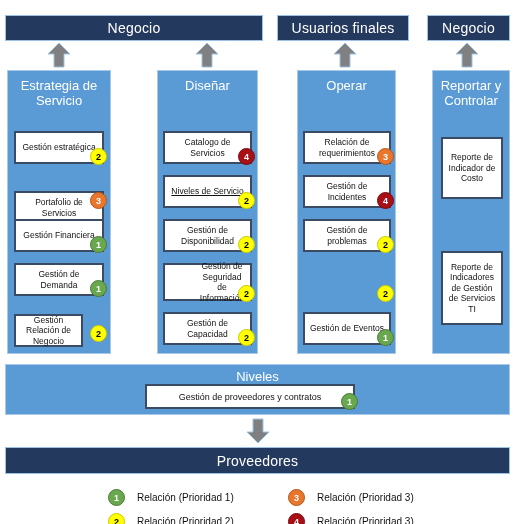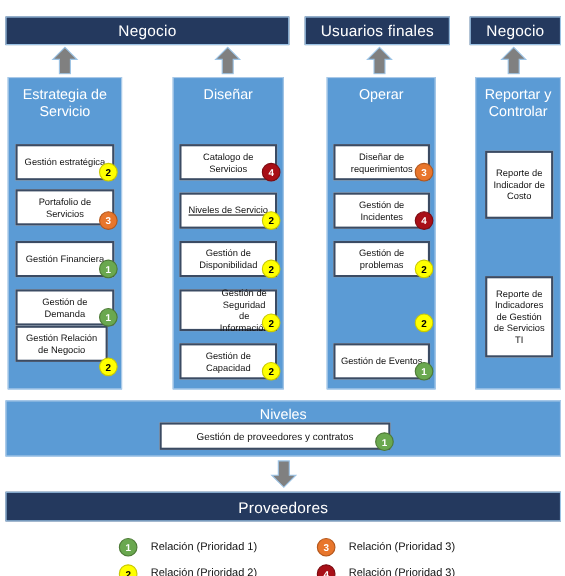--- a/index.html
+++ b/index.html
@@ -122,33 +122,33 @@
     <div class="uparrow" style="left: 454px; top: 30px;"><svg width="26" height="26" viewBox="0 0 26 26">
         <path d="M8,25 L8,12 L2,12 L13,1 L24,12 L18,12 L18,25 Z" fill="#808080" stroke="#9cc3e5" stroke-width="1"></path>
       </svg></div>
     <div class="column" style="left: 7px; top: 58px; width: 104px; height: 284px;">
       <div class="column-title">Estrategia de Servicio</div>
     </div>
     <div class="pbox" style="left: 14px; top: 119px; width: 90px; height: 33px;">
       <span>Gestión estratégica</span>
     </div>
     <div class="badge b2" style="left: 90px; top: 136px;">2</div>
-    <div class="pbox" style="left: 14px; top: 160px; width: 90px; height: 33px;">
+    <div class="pbox" style="left: 14px; top: 179px; width: 90px; height: 33px;">
       <span>Portafolio de Servicios</span>
     </div>
     <div class="badge b3" style="left: 90px; top: 180px;">3</div>
     <div class="pbox" style="left: 14px; top: 207px; width: 90px; height: 33px;">
       <span>Gestión Financiera</span>
     </div>
     <div class="badge b1" style="left: 90px; top: 224px;">1</div>
     <div class="pbox" style="left: 14px; top: 251px; width: 90px; height: 33px;">
       <span>Gestión de Demanda</span>
     </div>
     <div class="badge b1" style="left: 90px; top: 268px;">1</div>
-    <div class="pbox" style="left: 14px; top: 284px; width: 84px; height: 33px;">
+    <div class="pbox" style="left: 14px; top: 302px; width: 69px; height: 33px;">
       <span>Gestión Relación de Negocio</span>
     </div>
     <div class="badge b2" style="left: 90px; top: 313px;">2</div>
     <div class="column" style="left: 157px; top: 58px; width: 101px; height: 284px;">
       <div class="column-title">Diseñar</div>
     </div>
     <div class="pbox" style="left: 163px; top: 119px; width: 89px; height: 33px;">
       <span>Catalogo de Servicios</span>
     </div>
     <div class="badge b4" style="left: 238px; top: 136px;">4</div>
@@ -165,21 +165,21 @@
     </div>
     <div class="badge b2" style="left: 238px; top: 273px;">2</div>
     <div class="pbox" style="left: 163px; top: 300px; width: 89px; height: 33px;">
       <span>Gestión de Capacidad</span>
     </div>
     <div class="badge b2" style="left: 238px; top: 317px;">2</div>
     <div class="column" style="left: 297px; top: 58px; width: 99px; height: 284px;">
       <div class="column-title">Operar</div>
     </div>
     <div class="pbox" style="left: 303px; top: 119px; width: 88px; height: 33px;">
-      <span>Diseñar de requerimientos</span>
+      <span>Relación de requerimientos</span>
     </div>
     <div class="badge b3" style="left: 377px; top: 136px;">3</div>
     <div class="pbox" style="left: 303px; top: 163px; width: 88px; height: 33px;">
       <span>Gestión de Incidentes</span>
     </div>
     <div class="badge b4" style="left: 377px; top: 180px;">4</div>
     <div class="pbox" style="left: 303px; top: 207px; width: 88px; height: 33px;">
       <span>Gestión de problemas</span>
     </div>
     <div class="badge b2" style="left: 377px; top: 224px;">2</div>

